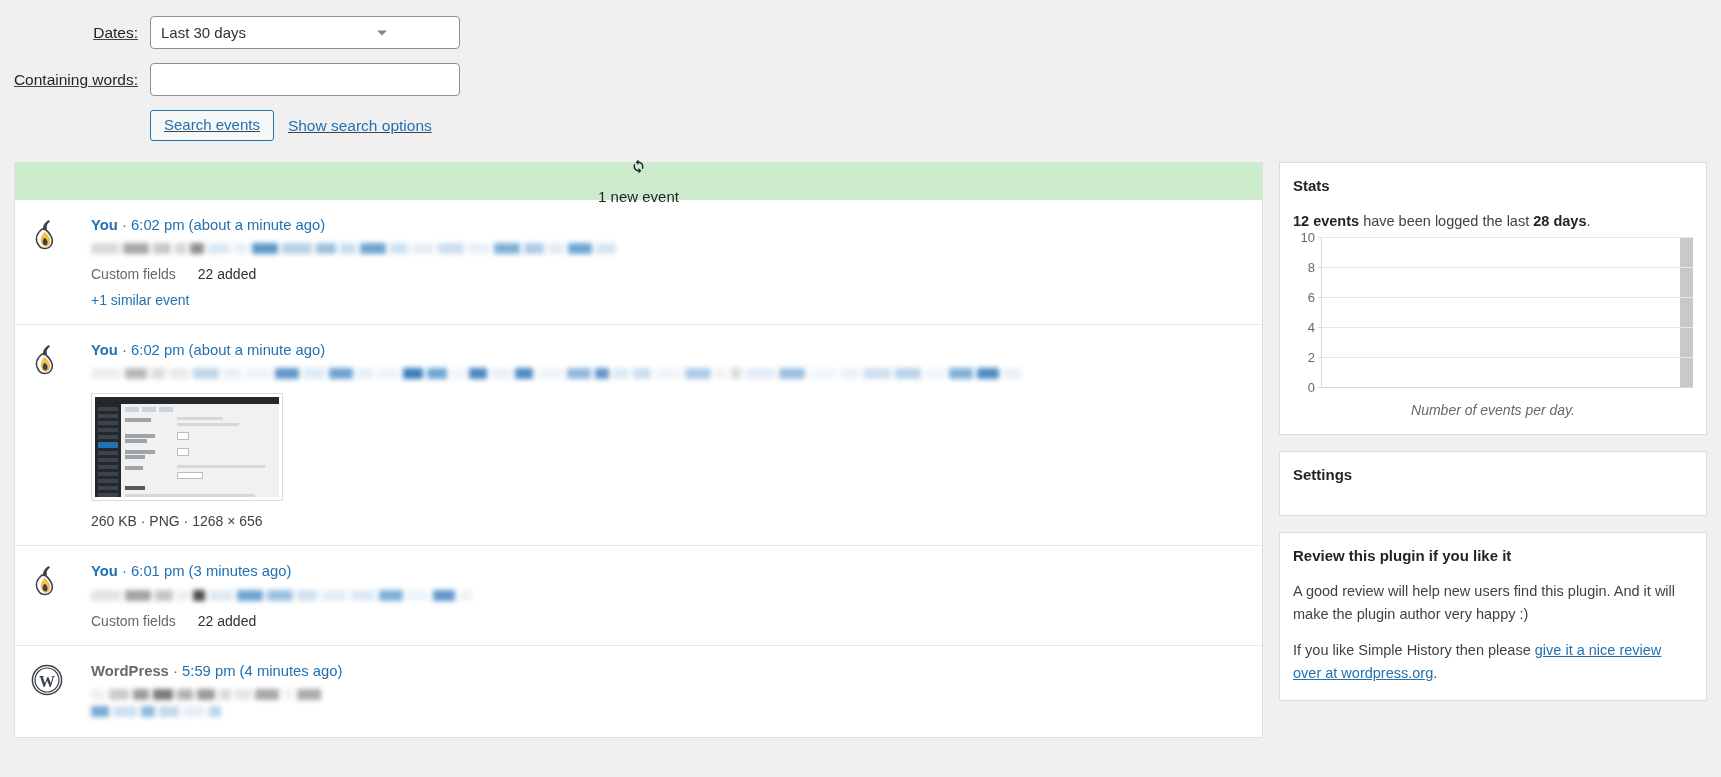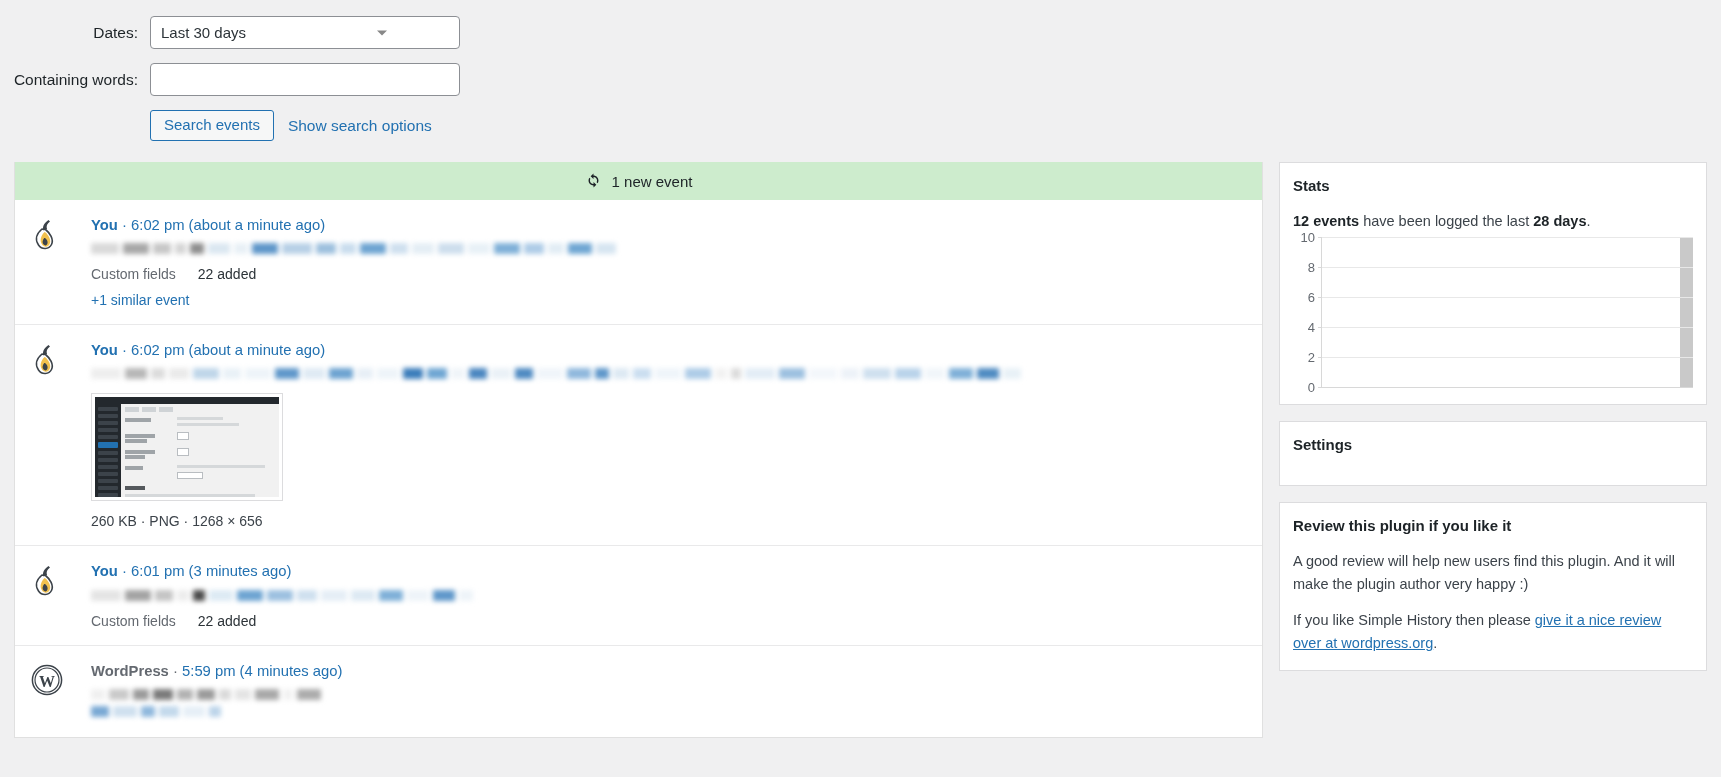--- a/index.html
+++ b/index.html
@@ -17,20 +17,21 @@
   #app {
     position: relative;
     width: 1721px;
     height: 777px;
     background: #f0f0f1;
   }
 
   
   .searchform {
     padding: 16px 0 0 0;
+    text-decoration: underline;
   }
   .formrow {
     display: flex;
     align-items: center;
     margin-bottom: 14px;
   }
   .formlabel {
     width: 150px;
     text-align: right;
     padding-right: 12px;
@@ -134,20 +135,21 @@
     height: 38px;
     display: flex;
     align-items: center;
     justify-content: center;
     gap: 10px;
     font-size: 15px;
     color: #1d2327;
     cursor: pointer;
     border: 1px solid #cdeccd;
     border-bottom: none;
+    flex-direction: column;
   }
   .refresh-icon { display: block; }
 
   
   .event {
     display: flex;
     padding: 16px 18px 16px 16px;
     border-bottom: 1px solid #e9e9ea;
     position: relative;
   }
@@ -646,20 +648,21 @@
               <div class="gridline" style="bottom: 80%;">
                 <span class="ytick">8</span>
                 <span class="ytickmark"></span>
               </div>
               <div class="gridline" style="bottom: 100%;">
                 <span class="ytick">10</span>
                 <span class="ytickmark"></span>
               </div>
             </div>
         </div>
+        <div class="chart-caption">Number of events per day.</div>
       </div>
 
       <div class="box">
         <h3>Settings</h3>
       </div>
 
       <div class="box">
         <h3>Review this plugin if you like it</h3>
         <p>A good review will help new users find this plugin. And it will make the plugin author very happy :)</p>
         <p><span>If you like Simple History then please </span><a>give it a nice review over at wordpress.org</a><span>.</span></p>

